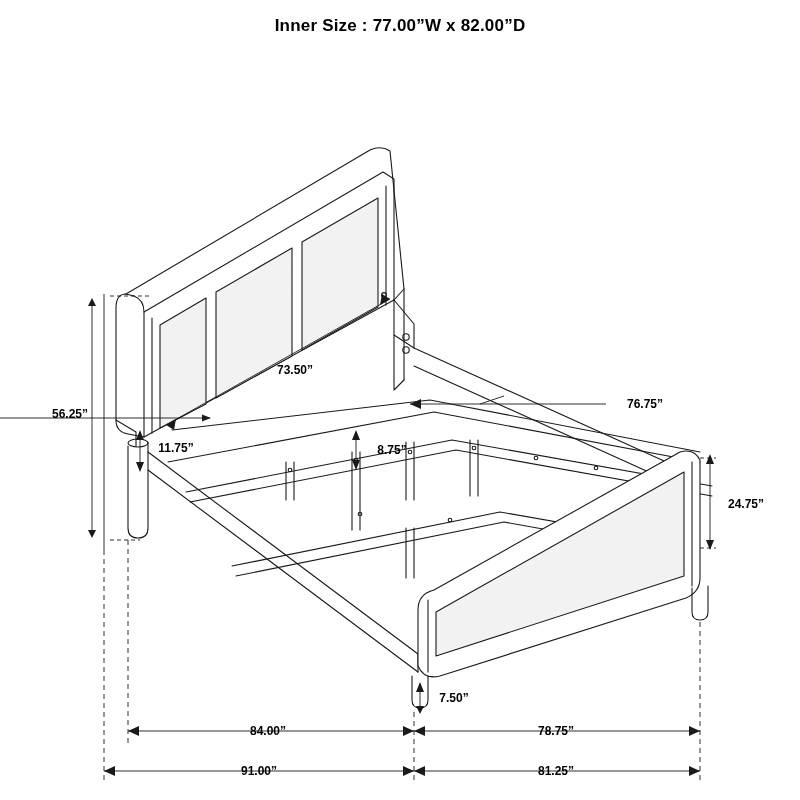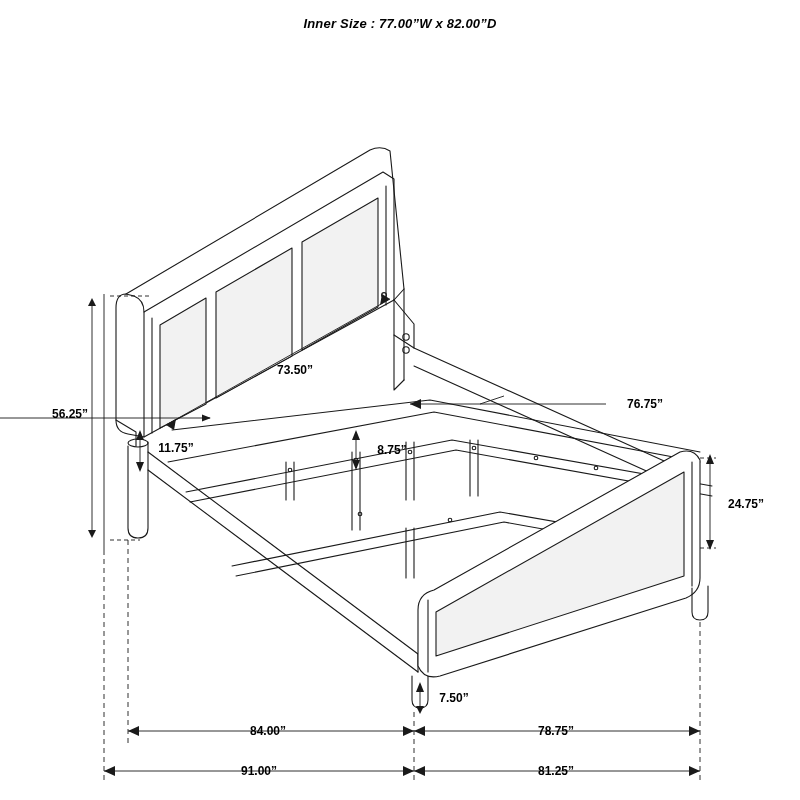--- a/index.html
+++ b/index.html
@@ -19,24 +19,23 @@
     position: relative;
     width: 800px;
     height: 800px;
   }
   #title {
     position: absolute;
     top: 16px;
     left: 0;
     width: 800px;
     text-align: center;
-    font-size: 13px;
+    font-size: 17px;
     font-weight: bold;
     letter-spacing: 0.2px;
-    font-style: italic;
   }
   svg#drawing {
     position: absolute;
     top: 0;
     left: 0;
   }
   .lbl {
     font-family: "Liberation Sans", sans-serif;
     font-size: 12px;
     font-weight: bold;

